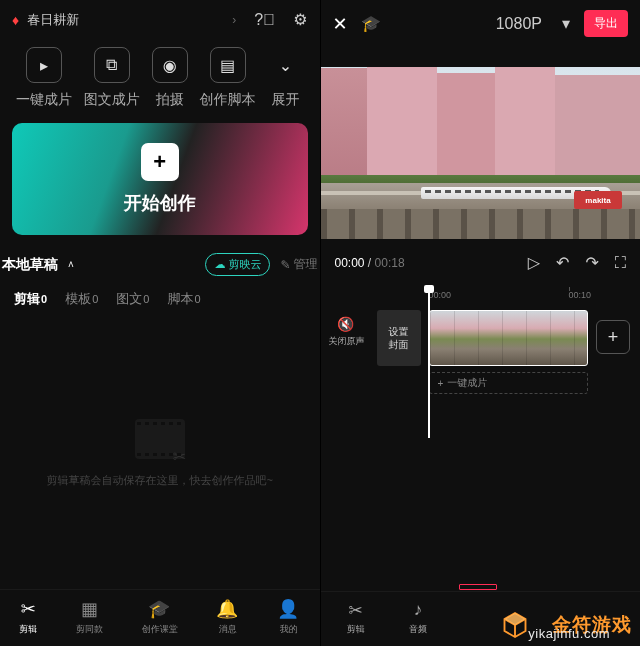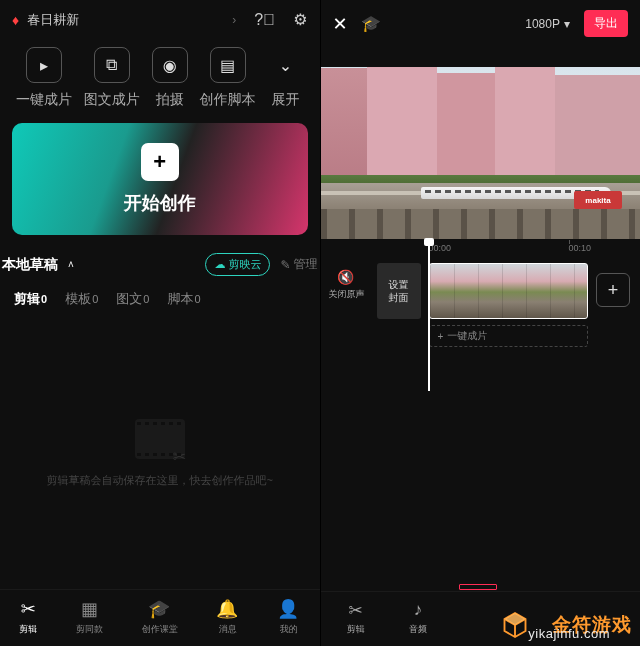--- a/index.html
+++ b/index.html
@@ -49,21 +49,21 @@
 .navitem{display:flex;flex-direction:column;align-items:center;gap:3px;color:#888}
 .navitem.active{color:#fff}
 .navitem .ic{font-size:18px;height:22px;display:flex;align-items:center}
 .navitem .lbl{font-size:9px}
 
 
 .rtop{display:flex;align-items:center;padding:10px 12px;gap:14px}
 .rtop .x{color:#fff;font-size:18px}
 .rtop .grad{color:#ccc;font-size:16px}
 .rtop .sp{flex:1}
-.rtop .res{color:#ccc;font-size:12px;display:flex;gap:4px}
+.rtop .res{color:#ccc;font-size:16px;display:flex;align-items:center;gap:20px}
 .rtop .export{background:#ff2d55;color:#fff;font-size:12px;padding:5px 10px;border-radius:4px}
 
 .preview{height:172px;background:#000;position:relative;overflow:hidden;margin-top:20px}
 .sky{position:absolute;inset:0;background:linear-gradient(#d8e4ec 0%,#e8eef2 38%)}
 .bldg{position:absolute;bottom:46px;background:#d9a8b0}
 .b1{left:0;width:46px;height:125px;background:linear-gradient(#c89098,#b87a84)}
 .b2{left:46px;width:70px;height:135px;background:#dba8b2}
 .b3{left:116px;width:58px;height:120px;background:#d0969f}
 .b4{left:174px;width:60px;height:128px;background:#daa8b1}
 .b5{left:234px;width:90px;height:118px;background:#cfa0a8}
@@ -247,20 +247,28 @@
         <div class="bldg b4"></div>
         <div class="bldg b5"></div>
     <div class="greenery"></div>
     <div class="bridge">
           <div class="pillars"></div>
         </div>
     <div class="train"></div>
     <div class="billboard">makita</div>
   </div>
 
+  <div class="playbar">
+    <span class="time"><span class="cur">00:00</span> / <span class="tot">00:18</span></span>
+    <span class="sp"></span>
+    <span class="pctl">▷</span>
+    <span class="pctl">↶</span>
+    <span class="pctl">↷</span>
+    <span class="pctl">⛶</span>
+  </div>
 
   <div class="ruler">
     <span class="tick" style="left:108px">00:00</span>
     <span class="tick" style="left:248px">00:10</span>
   </div>
 
   <div class="track">
     <div class="mute">
           <span class="ic">🔇</span>
           <span>关闭原声</span>

